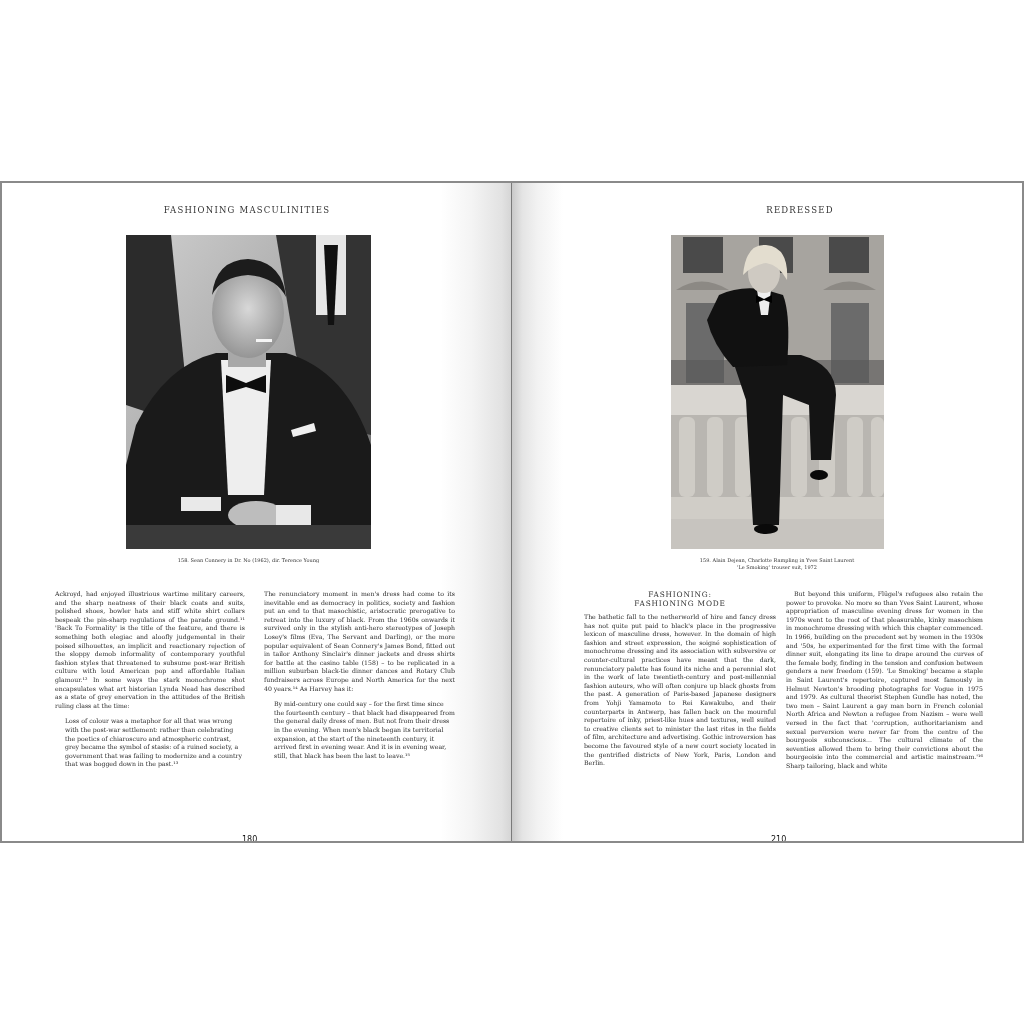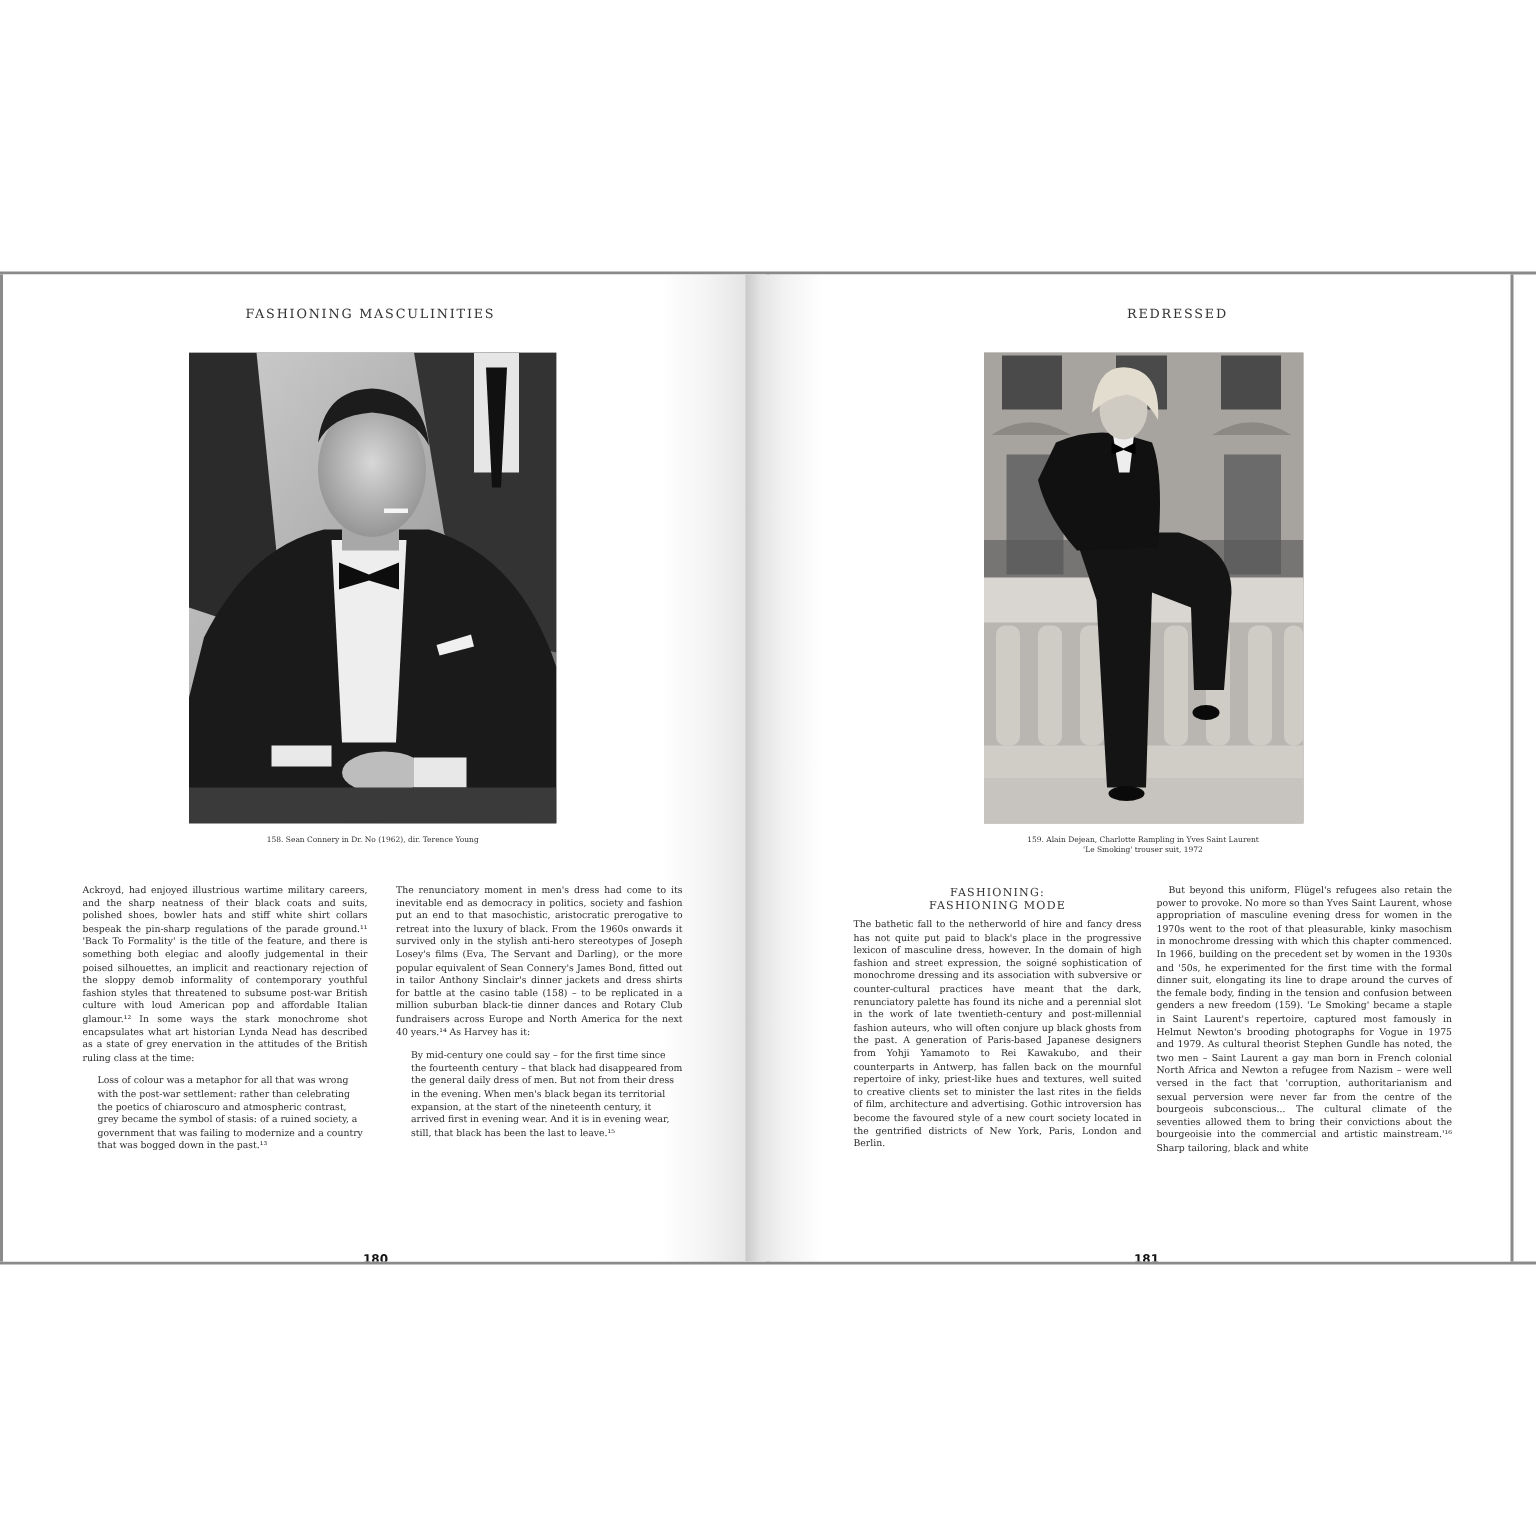--- a/index.html
+++ b/index.html
@@ -12,21 +12,21 @@
     border-top:2px solid #8a8a8a; border-bottom:2px solid #8a8a8a;
     box-sizing:border-box;
     padding-left:28px;
   }
   .page { position:absolute; top:0; height:100%; box-sizing:border-box; overflow:hidden; }
   .page.left {
     left:0; width:512px; border-left:2px solid #8a8a8a;
     background: linear-gradient(to right, #ffffff 0%, #ffffff 86%, #f4f4f4 92%, #e2e2e2 98%, #d4d4d4 100%);
   }
   .page.right {
-    left:497px; width:512px; border-right:2px solid #8a8a8a;
+    left:512px; width:512px; border-right:2px solid #8a8a8a;
     background: linear-gradient(to right, #c9c9c9 0%, #e4e4e4 2%, #f2f2f2 5%, #ffffff 10%, #ffffff 100%);
   }
   .gutter { position:absolute; left:511px; top:0; width:2px; height:100%; background:#7a7a7a; }
   .running-head {
     position:absolute; top:22px; font-size:8.5px; letter-spacing:1.2px; color:#333;
     text-align:center;
   }
   .photo { position:absolute; overflow:hidden; }
   .caption {
     position:absolute; font-size:5px; color:#333; text-align:center; line-height:7px;
@@ -34,21 +34,21 @@
   .col {
     position:absolute; font-size:6.2px; line-height:8.6px; color:#2a2a2a; text-align:justify;
   }
   .col p { margin:0; }
   .col p.indent { text-indent:8px; }
   .col .quote { margin:7px 0 6px 10px; text-align:left; }
   .col .sub-heading {
     text-align:center; font-size:7.4px; letter-spacing:0.8px; line-height:9px; margin-bottom:5px; color:#333;
   }
   .folio {
-    position:absolute; top:260px; font-family:"DejaVu Sans", sans-serif; font-weight:bold; font-size:8px; color:#111;
+    position:absolute; top:260px; font-family:"DejaVu Sans", sans-serif; font-weight:normal; font-size:8px; color:#111;
   }
 </style>
 </head>
 <body>
 
 <div class="spread">
 
   <div class="page left">
     <div class="running-head" style="left:120px; width:250px;">FASHIONING MASCULINITIES</div>
 
@@ -168,15 +168,15 @@
         <div>FASHIONING:</div>
         <div>FASHIONING MODE</div>
       </div>
       <p>The bathetic fall to the netherworld of hire and fancy dress has not quite put paid to black's place in the progressive lexicon of masculine dress, however. In the domain of high fashion and street expression, the soigné sophistication of monochrome dressing and its association with subversive or counter-cultural practices have meant that the dark, renunciatory palette has found its niche and a perennial slot in the work of late twentieth-century and post-millennial fashion auteurs, who will often conjure up black ghosts from the past. A generation of Paris-based Japanese designers from Yohji Yamamoto to Rei Kawakubo, and their counterparts in Antwerp, has fallen back on the mournful repertoire of inky, priest-like hues and textures, well suited to creative clients set to minister the last rites in the fields of film, architecture and advertising. Gothic introversion has become the favoured style of a new court society located in the gentrified districts of New York, Paris, London and Berlin.</p>
     </div>
 
     <div class="col" style="left:274px; top:407px; width:197px;">
       <p class="indent">But beyond this uniform, Flügel's refugees also retain the power to provoke. No more so than Yves Saint Laurent, whose appropriation of masculine evening dress for women in the 1970s went to the root of that pleasurable, kinky masochism in monochrome dressing with which this chapter commenced. In 1966, building on the precedent set by women in the 1930s and '50s, he experimented for the first time with the formal dinner suit, elongating its line to drape around the curves of the female body, finding in the tension and confusion between genders a new freedom (159). 'Le Smoking' became a staple in Saint Laurent's repertoire, captured most famously in Helmut Newton's brooding photographs for Vogue in 1975 and 1979. As cultural theorist Stephen Gundle has noted, the two men – Saint Laurent a gay man born in French colonial North Africa and Newton a refugee from Nazism – were well versed in the fact that 'corruption, authoritarianism and sexual perversion were never far from the centre of the bourgeois subconscious... The cultural climate of the seventies allowed them to bring their convictions about the bourgeoisie into the commercial and artistic mainstream.'¹⁶ Sharp tailoring, black and white</p>
     </div>
 
-    <div class="folio" style="left:259px; top:652px;">181</div>
+    <div class="folio" style="left:259px; top:652px;">210</div>
   </div>
 </div>
 
 </body></html>

